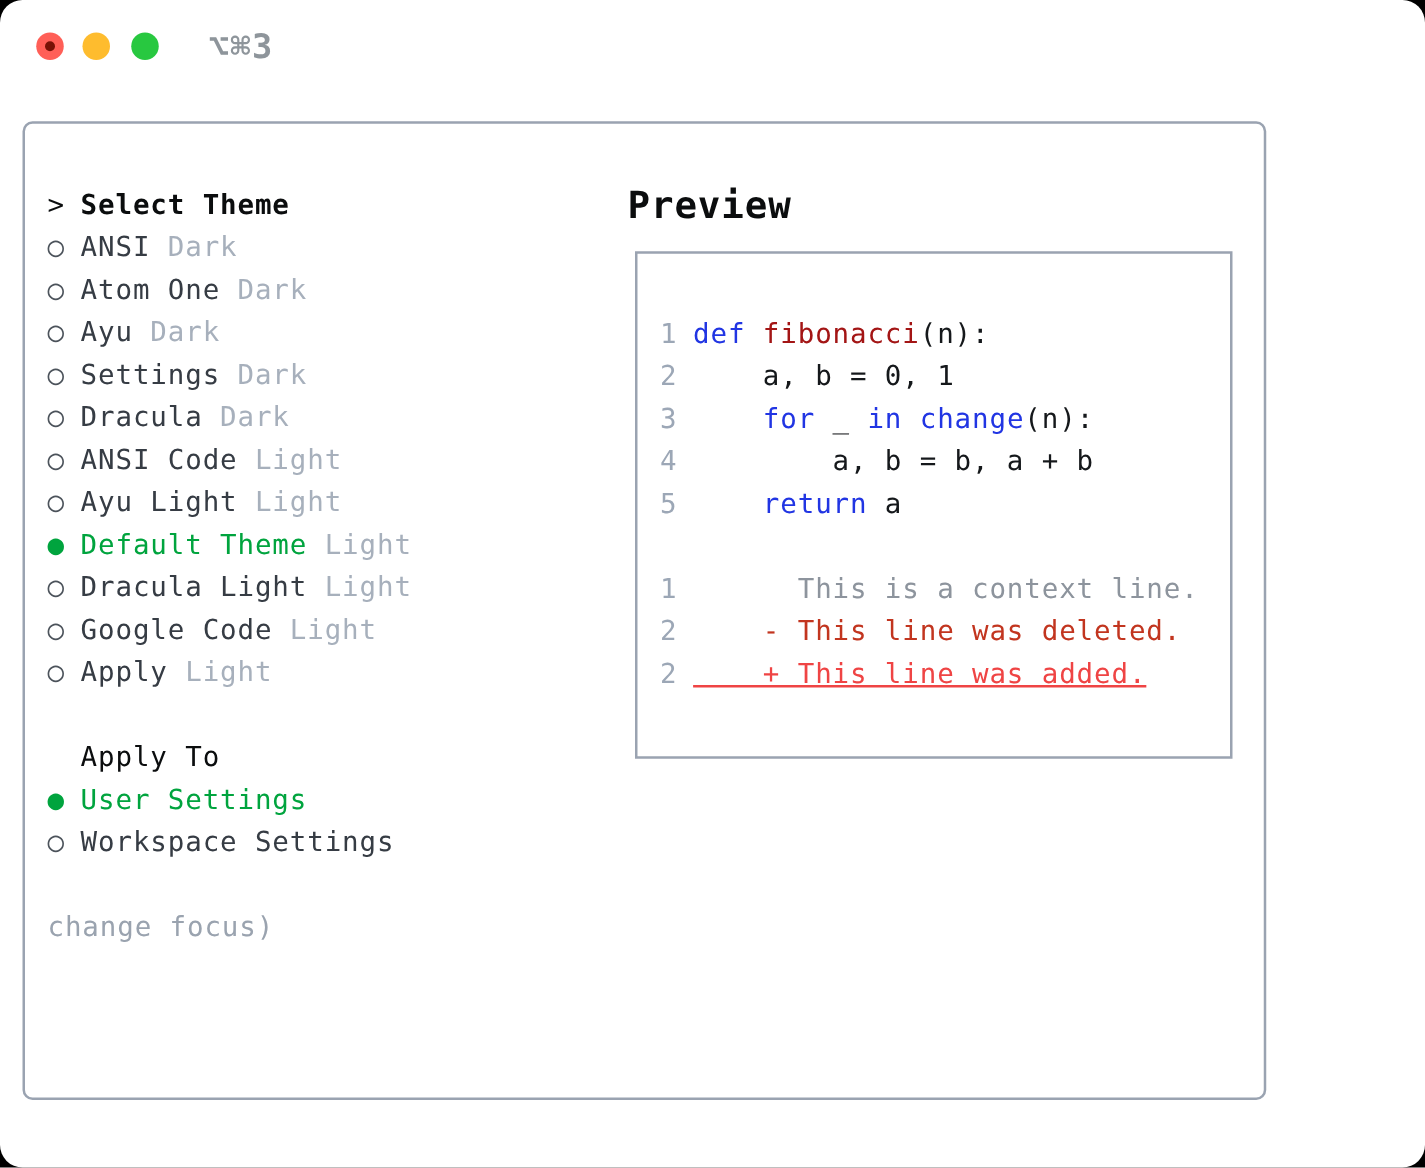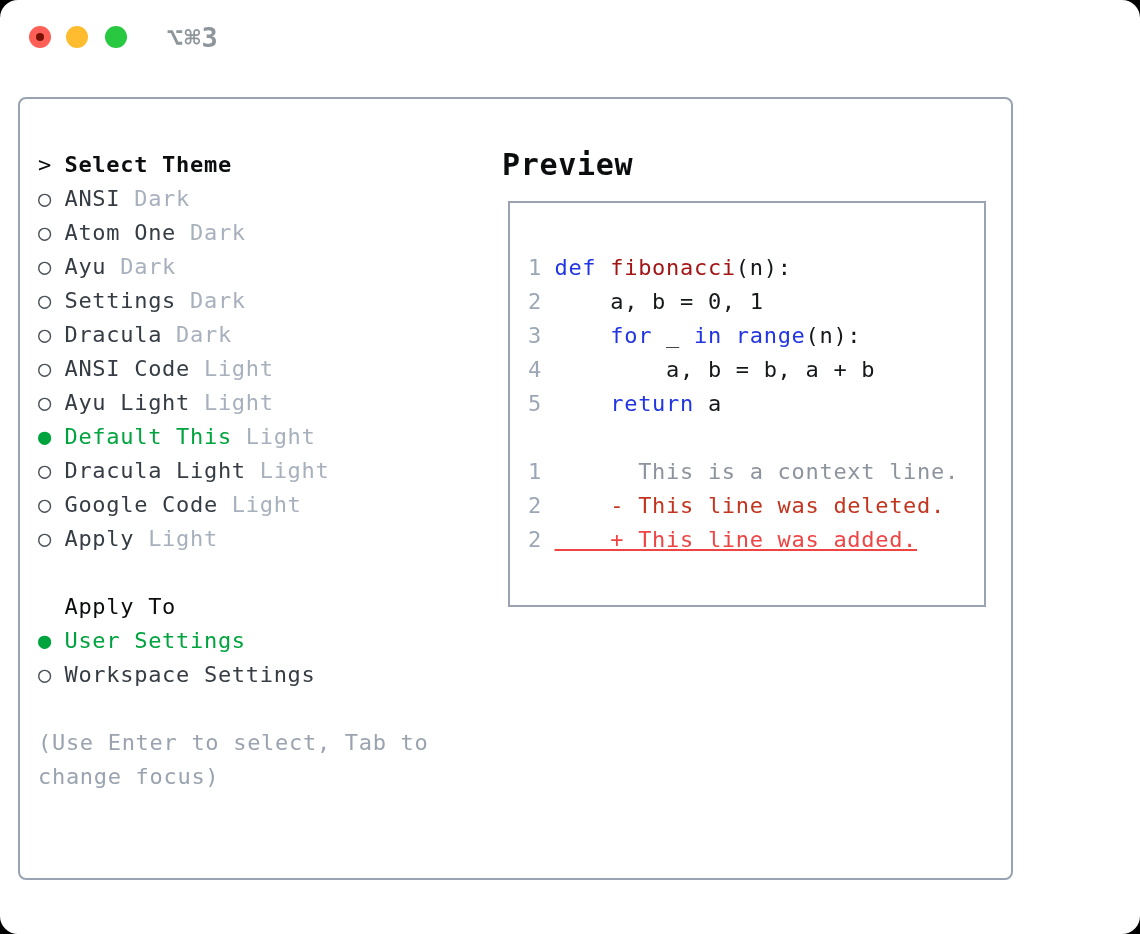--- a/index.html
+++ b/index.html
@@ -95,43 +95,42 @@
     <div class="left-col">
       <div class="line"><span class="mk hdr-mk">&gt;</span><span class="hdr">Select Theme</span></div>
       <div id="theme-list">
           <div class="line"><span class="mk">○</span><span>ANSI</span><span class="tag"> Dark</span></div>
           <div class="line"><span class="mk">○</span><span>Atom One</span><span class="tag"> Dark</span></div>
           <div class="line"><span class="mk">○</span><span>Ayu</span><span class="tag"> Dark</span></div>
           <div class="line"><span class="mk">○</span><span>Settings</span><span class="tag"> Dark</span></div>
           <div class="line"><span class="mk">○</span><span>Dracula</span><span class="tag"> Dark</span></div>
           <div class="line"><span class="mk">○</span><span>ANSI Code</span><span class="tag"> Light</span></div>
           <div class="line"><span class="mk">○</span><span>Ayu Light</span><span class="tag"> Light</span></div>
-          <div class="line"><span class="mk sel">●</span><span class="sel">Default This</span><span class="tag"> Light</span></div>
+          <div class="line"><span class="mk sel">●</span><span class="sel">Default Theme</span><span class="tag"> Light</span></div>
           <div class="line"><span class="mk">○</span><span>Dracula Light</span><span class="tag"> Light</span></div>
           <div class="line"><span class="mk">○</span><span>Google Code</span><span class="tag"> Light</span></div>
           <div class="line"><span class="mk">○</span><span>Apply</span><span class="tag"> Light</span></div>
         </div>
       <div class="line"></div>
       <div class="line"><span class="mk"></span><span class="plain-hdr">Apply To</span></div>
       <div id="apply-list">
           <div class="line"><span class="mk sel">●</span><span class="sel">User Settings</span></div>
           <div class="line"><span class="mk">○</span><span>Workspace Settings</span></div>
         </div>
       <div class="line"></div>
-      <div class="line hint">(Use Enter to select, Tab to</div>
       <div class="line hint">change focus)</div>
     </div>
 
     <div class="preview-title">Preview</div>
 
     <div class="preview-box">
       <div class="preview-lines" id="preview-lines">
           <div class="pline"><span class="lnum">1</span><span class="tok-kw">def</span><span class="tok-plain"> </span><span class="tok-fn">fibonacci</span><span class="tok-plain">(n):</span></div>
           <div class="pline"><span class="lnum">2</span><span class="tok-plain">    a, b = 0, 1</span></div>
-          <div class="pline"><span class="lnum">3</span><span class="tok-plain">    </span><span class="tok-kw">for</span><span class="tok-plain"> _ </span><span class="tok-kw">in</span><span class="tok-plain"> </span><span class="tok-kw">range</span><span class="tok-plain">(n):</span></div>
+          <div class="pline"><span class="lnum">3</span><span class="tok-plain">    </span><span class="tok-kw">for</span><span class="tok-plain"> _ </span><span class="tok-kw">in</span><span class="tok-plain"> </span><span class="tok-kw">change</span><span class="tok-plain">(n):</span></div>
           <div class="pline"><span class="lnum">4</span><span class="tok-plain">        a, b = b, a + b</span></div>
           <div class="pline"><span class="lnum">5</span><span class="tok-plain">    </span><span class="tok-kw">return</span><span class="tok-plain"> a</span></div>
           <div class="pline"><span class="lnum"></span></div>
           <div class="pline"><span class="lnum">1</span><span class="tok-ctx">      This is a context line.</span></div>
           <div class="pline"><span class="lnum">2</span><span class="tok-del">    - This line was deleted.</span></div>
           <div class="pline"><span class="lnum">2</span><span class="tok-add">    + This line was added.</span></div>
         </div>
     </div>
 
   </div>

